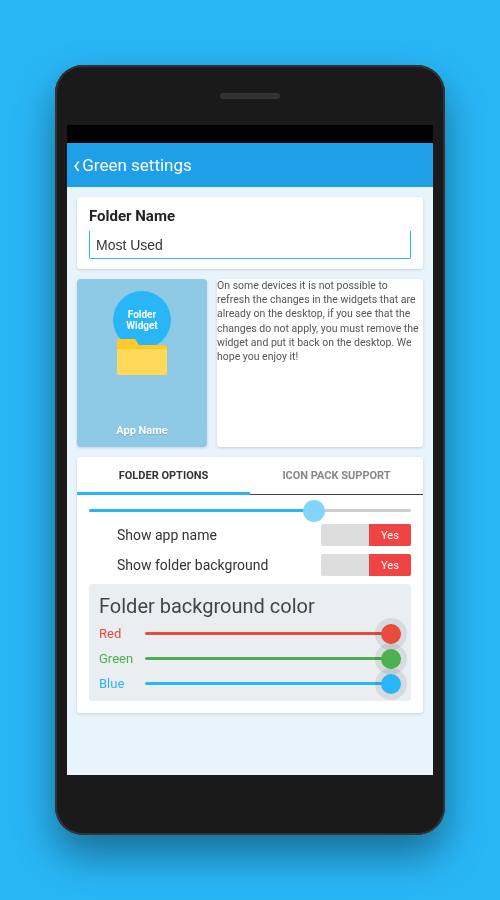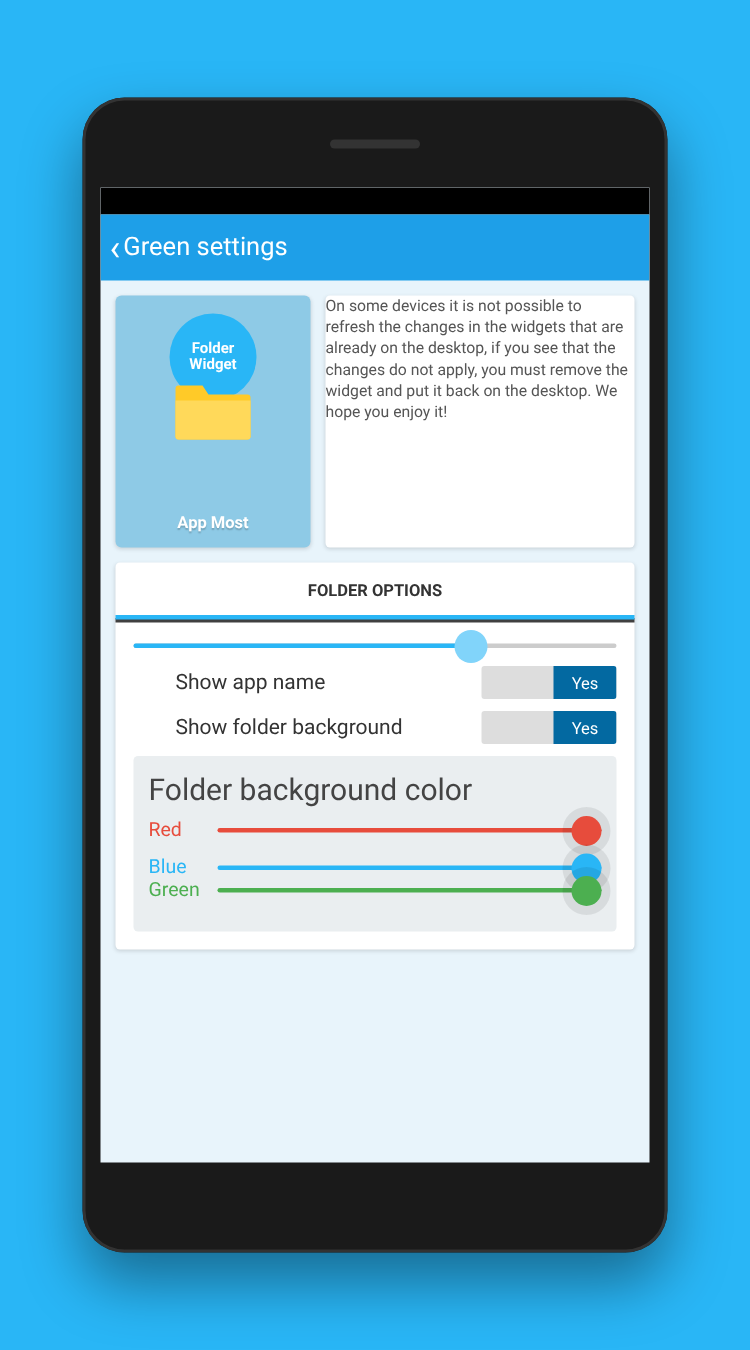--- a/index.html
+++ b/index.html
@@ -146,21 +146,21 @@
     color: #555;
   }
   .options-card {
     background: #fff;
     border-radius: 3px;
     box-shadow: 0 1px 3px rgba(0,0,0,0.15);
     padding: 0;
   }
   .tabs {
     display: flex;
-    border-bottom: 3px solid #404040;
+    border-bottom: 1px solid #404040;
   }
   .tab {
     flex: 1;
     text-align: center;
     padding: 12px 4px;
     font-size: 11px;
     font-weight: bold;
     color: #888;
     position: relative;
   }
@@ -213,21 +213,21 @@
     position: relative;
     border-radius: 2px;
     overflow: hidden;
   }
   .toggle-on {
     position: absolute;
     right: 0;
     top: 0;
     height: 100%;
     width: 42px;
-    background: #0369a1;
+    background: #ef4444;
     color: #fff;
     font-size: 11px;
     display: flex;
     align-items: center;
     justify-content: center;
   }
   .color-panel {
     background: #eaeef0;
     border-radius: 3px;
     padding: 10px;
@@ -271,40 +271,47 @@
   <div class="screen">
     <div class="statusbar"></div>
 
     <div class="appbar">
       <span class="back-chevron">‹</span>
       <span>Green settings</span>
     </div>
 
     <div class="content">
 
+      <div class="card">
+        <div class="folder-name-label">Folder Name</div>
+        <div class="input-wrap">
+          <input type="text" value="Most Used" style="">
+        </div>
+      </div>
 
       <div class="row2">
         <div class="preview-card">
           <div class="preview-circle">Folder Widget</div>
           <div class="folder-icon">
             <svg width="54" height="42" viewBox="0 0 54 42">
               <path d="M2 6 L2 38 Q2 40 4 40 L50 40 Q52 40 52 38 L52 12 Q52 10 50 10 L24 10 L20 4 L4 4 Q2 4 2 6 Z" fill="#ffca28"></path>
               <path d="M2 14 L52 14 L52 38 Q52 40 50 40 L4 40 Q2 40 2 38 Z" fill="#ffd95a"></path>
             </svg>
           </div>
-          <div class="app-name">App Most</div>
+          <div class="app-name">App Name</div>
         </div>
         <div class="info-card">
           <span>On some devices it is not possible to refresh the changes in the widgets that are already on the desktop, if you see that the changes do not apply, you must remove the widget and put it back on the desktop. We hope you enjoy it!</span>
         </div>
       </div>
 
       <div class="options-card">
         <div class="tabs">
           <div class="tab active">FOLDER OPTIONS</div>
+          <div class="tab">ICON PACK SUPPORT</div>
         </div>
         <div class="opt-body">
 
           <div class="slider-row">
             <div class="slider-track">
               <div class="slider-fill" id="size-fill" style="width: 70%;"></div>
               <div class="slider-thumb" id="size-thumb" style="background: rgb(129, 212, 250); left: 70%;"></div>
             </div>
           </div>
 
@@ -325,34 +332,34 @@
           <div class="color-panel">
             <div class="color-title">Folder background color</div>
 
             <div class="color-row">
               <span class="color-label" style="color:#e74c3c">Red</span>
               <div class="color-track" id="red-track" style="background: rgb(231, 76, 60);">
                 <div class="color-thumb" id="red-thumb" style="background: rgb(231, 76, 60); left: 96%;"></div>
               </div>
             </div>
 
+            <div class="color-row">
+              <span class="color-label" style="color:#4caf50">Green</span>
+              <div class="color-track" id="green-track" style="background: rgb(76, 175, 80);">
+                <div class="color-thumb" id="green-thumb" style="background: rgb(76, 175, 80); left: 96%;"></div>
+              </div>
+            </div>
+
             <div class="color-row" style="margin-bottom:0">
               <span class="color-label" style="color:#29b6f6">Blue</span>
               <div class="color-track" id="blue-track" style="background: rgb(41, 182, 246);">
                 <div class="color-thumb" id="blue-thumb" style="background: rgb(41, 182, 246); left: 96%;"></div>
               </div>
             </div>
 
-            <div class="color-row">
-              <span class="color-label" style="color:#4caf50">Green</span>
-              <div class="color-track" id="green-track" style="background: rgb(76, 175, 80);">
-                <div class="color-thumb" id="green-thumb" style="background: rgb(76, 175, 80); left: 96%;"></div>
-              </div>
-            </div>
-
           </div>
 
         </div>
       </div>
 
     </div>
   </div>
 </div>
 
 </body></html>

